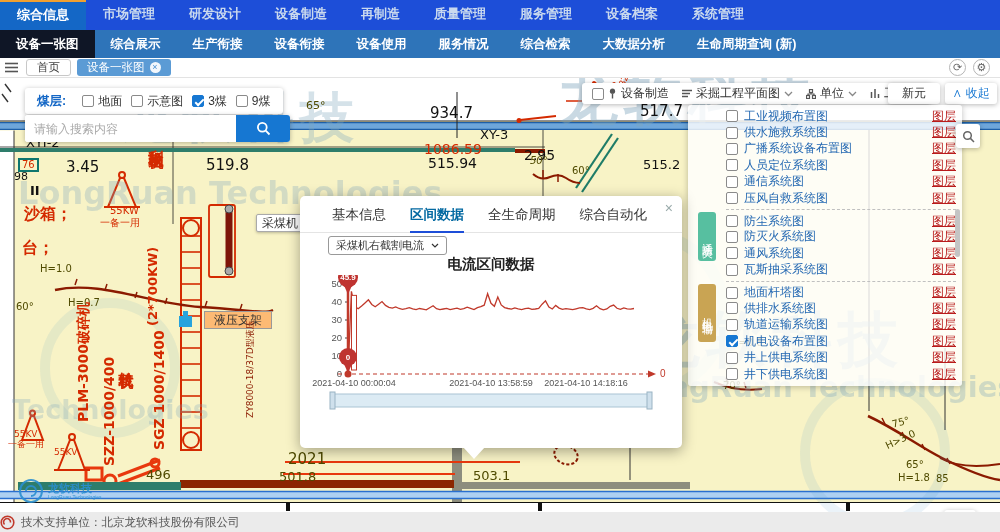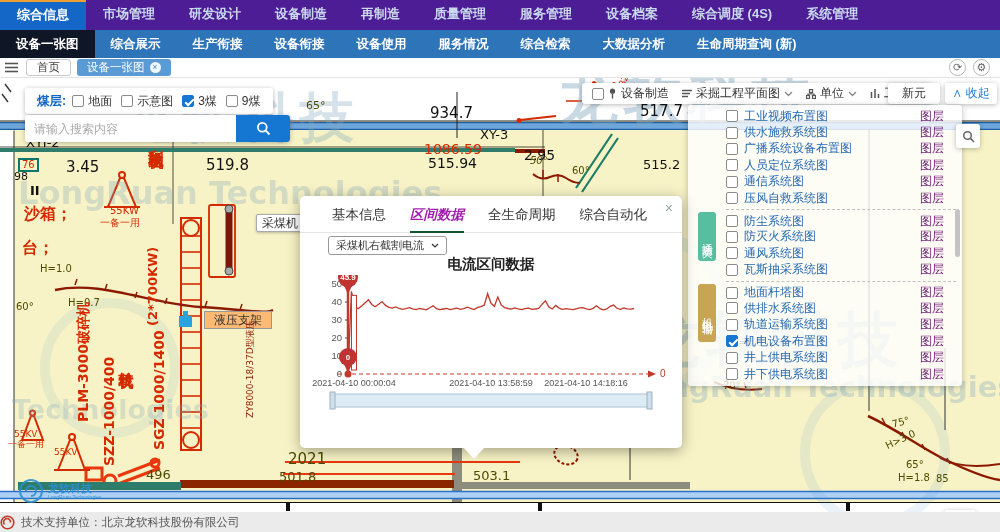--- a/index.html
+++ b/index.html
@@ -1,20 +1,20 @@
 <!DOCTYPE html>
 <html><head>
 <meta charset="utf-8">
 <style>
   html,body{margin:0;padding:0;background:#fff;}
   *{box-sizing:border-box;}
   #root{position:relative;width:1000px;height:532px;overflow:hidden;font-family:"Liberation Sans",sans-serif;background:#fff;}
 
   
-  .topnav{position:absolute;left:0;top:0;width:1000px;height:30px;background:#4c1d95;display:flex;align-items:stretch;}
+  .topnav{position:absolute;left:0;top:0;width:1000px;height:30px;background:#1d4ed8;display:flex;align-items:stretch;}
   .tn-item{padding:0 17px;line-height:28px;color:#c9d9ee;font-size:13px;font-weight:bold;cursor:pointer;white-space:nowrap;}
   .tn-item.active{background:#1467c6;color:#fff;border-top:2px solid #f0a030;line-height:26px;}
 
   
   .subnav{position:absolute;left:0;top:30px;width:1000px;height:28px;background:#2e74b9;display:flex;}
   .sn-item{padding:0 16px;line-height:28px;color:#fff;font-size:12.5px;font-weight:bold;cursor:pointer;white-space:nowrap;}
   .sn-item.active{background:#0f1626;}
 
   
   .bcrow{position:absolute;left:0;top:58px;width:1000px;height:20px;background:#fff;border-bottom:1px solid #e3e3e3;display:flex;align-items:center;}
@@ -36,59 +36,59 @@
   .ml.box{border:2px solid #0f766e;padding:0 2px;}
   .ml.vert{writing-mode:vertical-rl;text-orientation:upright;letter-spacing:1px;}
   .ml.rot{transform:rotate(-90deg);}
   .ml.tip{background:#fff;border:1px solid #aaa;border-radius:2px;padding:2px 5px;font-size:12px;color:#333;box-shadow:0 1px 3px rgba(0,0,0,.25);font-family:"Liberation Sans",sans-serif;}
   .ml.gtip{background:#fdba74;border:1px solid #999;padding:2px 9px;font-size:12px;color:#333;font-family:"Liberation Sans",sans-serif;}
   .wm{position:absolute;color:#7fa7bd;font-weight:bold;white-space:nowrap;pointer-events:none;font-family:"DejaVu Sans",sans-serif;}
   .swirl{position:absolute;border-radius:50%;pointer-events:none;}
 
   
   .card{position:absolute;background:#fff;border-radius:3px;box-shadow:0 1px 5px rgba(0,0,0,.28);}
-  .seam{left:25px;top:88px;height:26px;display:flex;align-items:center;padding:0 12px;gap:6px;font-size:12px;color:#333;}
+  .seam{left:25px;top:88px;height:26px;display:flex;align-items:center;padding:0 12px;gap:16px;font-size:12px;color:#333;}
   .seam-label{color:#1467c6;font-weight:bold;font-size:12.5px;}
   .ck{display:flex;align-items:center;gap:4px;cursor:pointer;}
   .cb{width:12px;height:12px;border:1px solid #8a8a8a;background:#fff;border-radius:2px;position:relative;flex:0 0 auto;}
   .checked .cb{background:#1677d2;border-color:#1677d2;}
   .checked .cb::after{content:"";position:absolute;left:3.5px;top:0.5px;width:3px;height:7px;border-right:2px solid #fff;border-bottom:2px solid #fff;transform:rotate(45deg);}
   .searchbar{left:25px;top:115px;width:265px;height:27px;display:flex;border-radius:3px;overflow:hidden;}
   .searchbar input{flex:1;border:none;outline:none;padding:0 9px;font-size:12px;color:#333;background:#fff;}
   .searchbar input::placeholder{color:#aaa;}
   .search-btn{width:54px;background:#1677d2;border:none;display:flex;align-items:center;justify-content:center;cursor:pointer;}
   .rtools{left:582px;top:83px;height:21px;display:flex;align-items:center;gap:13px;padding:0 10px;font-size:12px;color:#333;white-space:nowrap;}
   .rt-item{display:flex;align-items:center;gap:4px;cursor:pointer;}
   .btn-mine{left:888px;top:83px;width:52px;height:21px;line-height:21px;text-align:center;font-size:12px;color:#333;cursor:pointer;}
   .btn-collapse{left:945px;top:83px;width:52px;height:21px;line-height:21px;text-align:center;font-size:12px;color:#1677d2;cursor:pointer;}
   .mini-search{left:956px;top:124px;width:24px;height:24px;display:flex;align-items:center;justify-content:center;cursor:pointer;}
 
   
   .lpanel{position:absolute;left:688px;top:105px;width:274px;height:281px;background:rgba(255,255,255,.82);border-radius:3px;box-shadow:0 1px 6px rgba(0,0,0,.25);padding:3px 6px 3px 38px;}
   .lrow{height:16.4px;display:flex;align-items:center;gap:6px;font-size:12px;}
   .lrow.sep{border-top:1px dashed #c0c0c0;padding-top:3px;margin-top:3px;height:19.4px;justify-content:center;}
   .lrow .lbl{color:#2468b2;cursor:pointer;}
-  .lrow .link{margin-left:auto;margin-right:12px;color:#701a75;cursor:pointer;}
+  .lrow .link{margin-left:auto;color:#b91c1c;cursor:pointer;text-decoration:underline;}
   .grp-tag{position:absolute;left:10px;width:18px;border-radius:3px;color:#fff;font-size:11px;writing-mode:vertical-rl;text-orientation:upright;display:flex;align-items:center;justify-content:center;letter-spacing:2px;}
   .grp-1{top:107px;height:49px;background:#57bfa0;}
   .grp-2{top:179px;height:58px;background:#c9a453;}
   .lscroll{position:absolute;right:2px;top:104px;width:5px;height:48px;background:#c4c4c4;border-radius:3px;}
 
   
   .zoomctl{position:absolute;left:944px;top:432px;width:32px;background:#fff;border-radius:4px;box-shadow:0 1px 5px rgba(0,0,0,.3);overflow:hidden;}
   .zbtn{width:32px;height:24px;border-bottom:1px solid #e4e4e4;font-size:16px;color:#333;text-align:center;line-height:23px;cursor:pointer;background:#fff;}
   .zbtn:last-child{border-bottom:none;}
 
   
   .popup{position:absolute;left:300px;top:196px;width:382px;height:252px;background:#fff;border-radius:5px;box-shadow:0 3px 14px rgba(0,0,0,.35);}
   .popup::after{content:"";position:absolute;left:163px;bottom:-11px;border-left:11px solid transparent;border-right:11px solid transparent;border-top:12px solid #fff;}
   .p-close{position:absolute;right:9px;top:4px;color:#9aa;font-size:14px;cursor:pointer;}
   .p-tabs{display:flex;gap:24px;padding:10px 0 0 32px;border-bottom:1px solid #e4e4e4;}
   .p-tab{font-size:13.5px;color:#333;padding-bottom:7px;cursor:pointer;}
-  .p-tab.active{color:#a21caf;font-weight:bold;border-bottom:2px solid #14532d;margin-bottom:-1px;font-style:italic;}
+  .p-tab.active{color:#0369a1;font-weight:bold;border-bottom:2px solid #1d4ed8;margin-bottom:-1px;}
   .p-dd{position:absolute;left:28px;top:40px;height:19px;border:1px solid #999;border-radius:3px;font-size:11px;color:#333;display:flex;align-items:center;gap:7px;padding:0 7px;cursor:pointer;background:#fff;}
   .p-title{position:absolute;left:0;right:0;top:59px;text-align:center;font-size:14.5px;font-weight:bold;color:#222;}
   .p-chart{position:absolute;left:12px;top:79px;}
 
   
   .footer{position:absolute;left:0;top:512px;width:1000px;height:20px;background:#ebebeb;display:flex;align-items:center;justify-content:flex-start;gap:6px;font-size:11.5px;color:#555;}
 
   .blogo{position:absolute;left:18px;top:400px;display:flex;align-items:center;gap:4px;opacity:.9;}
   .blogo .t1{color:#2a8fd0;font-weight:bold;font-size:11px;line-height:1.1;}
   .blogo .t2{color:#2a8fd0;font-size:5px;}
@@ -101,21 +101,20 @@
   <div class="topnav">
 
   <div class="tn-item active">综合信息</div>
       <div class="tn-item">市场管理</div>
       <div class="tn-item">研发设计</div>
       <div class="tn-item">设备制造</div>
       <div class="tn-item">再制造</div>
       <div class="tn-item">质量管理</div>
       <div class="tn-item">服务管理</div>
       <div class="tn-item">设备档案</div>
-      <div class="tn-item">综合调度 (4S)</div>
       <div class="tn-item">系统管理</div>
     </div>
 
   <div class="subnav">
 
   <div class="sn-item active">设备一张图</div>
       <div class="sn-item">综合展示</div>
       <div class="sn-item">生产衔接</div>
       <div class="sn-item">设备衔接</div>
       <div class="sn-item">设备使用</div>

